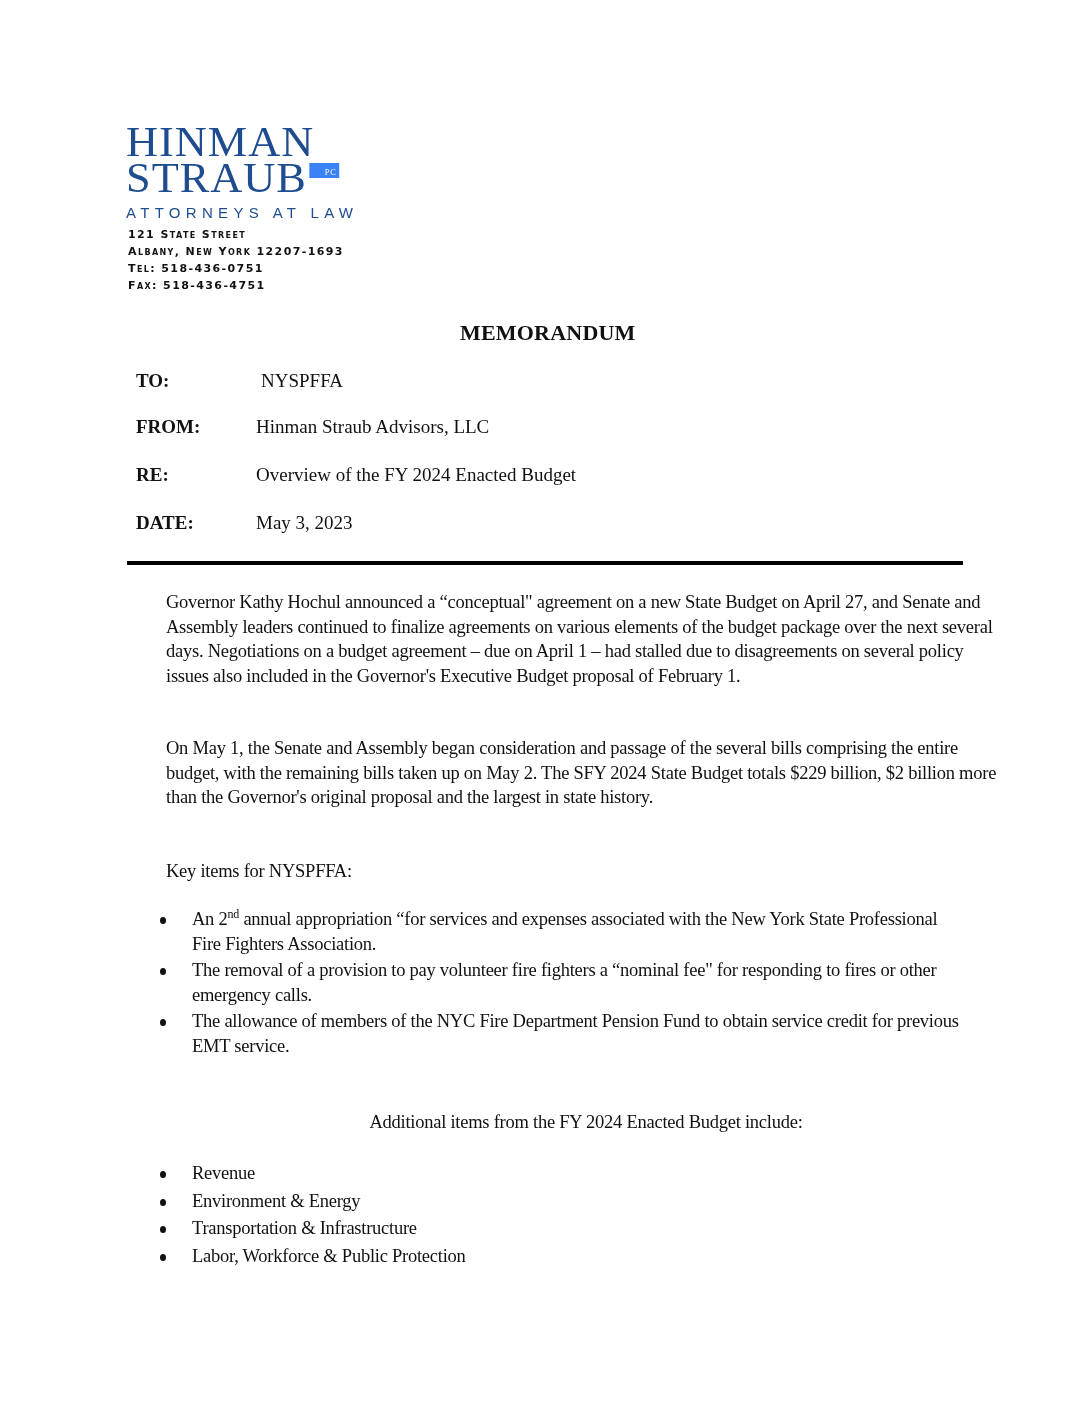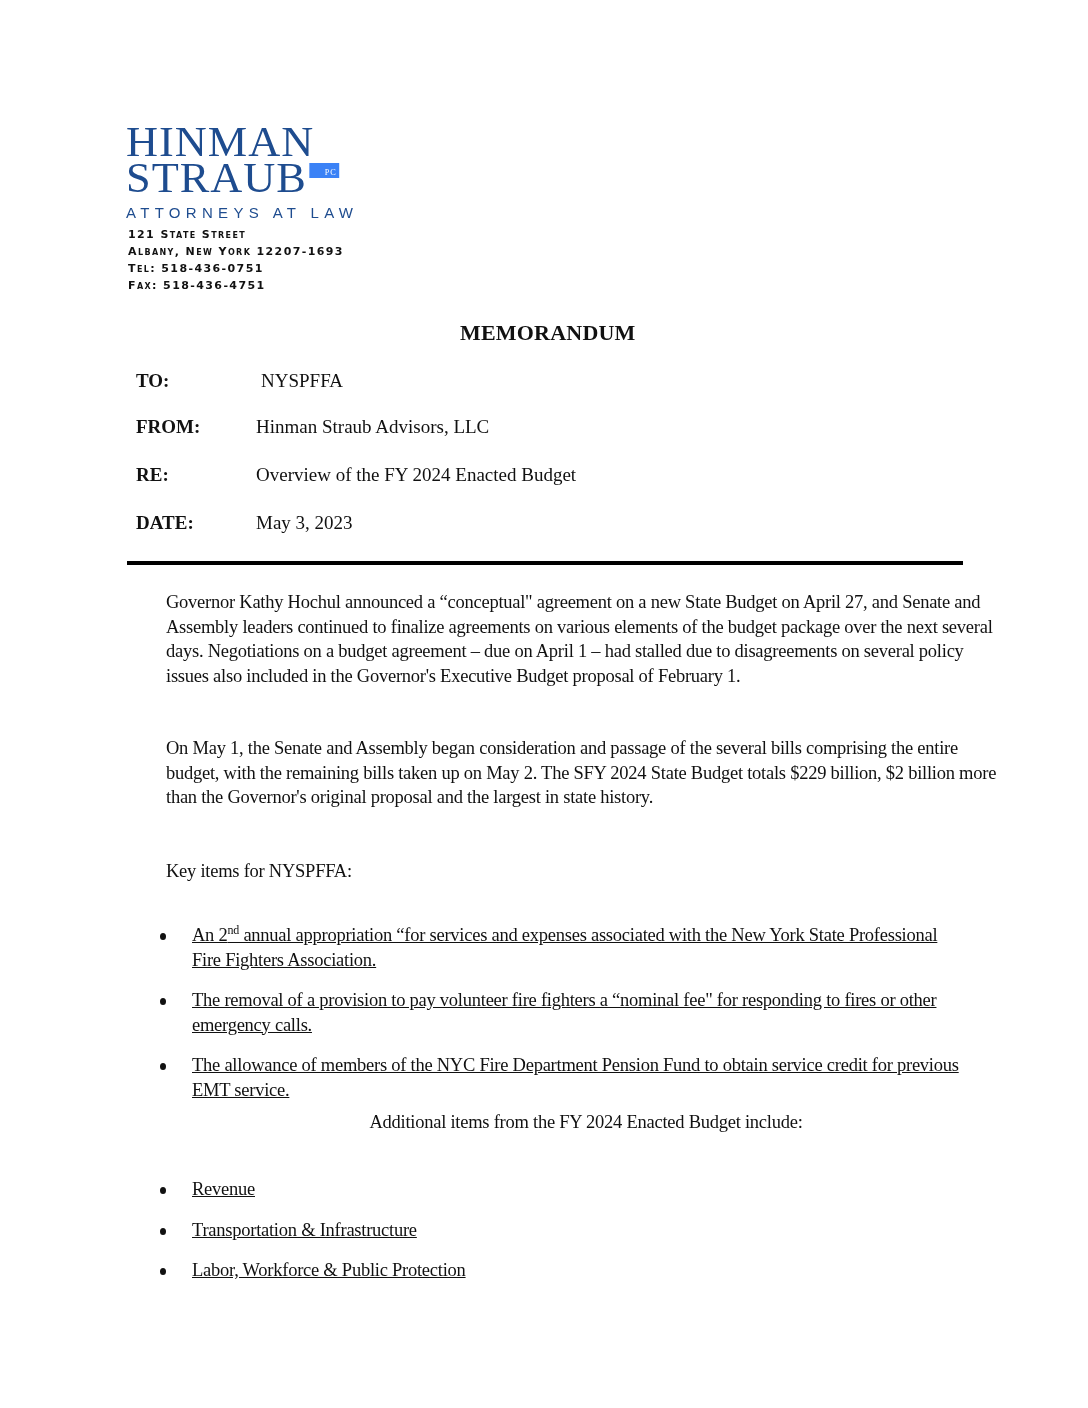--- a/index.html
+++ b/index.html
@@ -11,21 +11,21 @@
     .pc-box span { position: absolute; right: 2px; bottom: 1px; font-size: 8px; line-height: 8px; color: #fff; font-family: "Liberation Serif", serif; }
     .tagline { font-family: "Liberation Sans", sans-serif; font-size: 15px; letter-spacing: 5.3px; color: #1e4c8f; margin-top: 8px; white-space: nowrap; }
     .address { position: absolute; left: 128px; top: 226px; font-family: "DejaVu Sans", sans-serif; font-size: 11px; line-height: 17px; font-weight: bold; letter-spacing: 1.4px; font-variant: small-caps; color: #111; }
     .memo-title { position: absolute; left: 460px; top: 320px; font-size: 22px; font-weight: bold; letter-spacing: 0.2px; }
     .field { position: absolute; left: 128px; font-size: 19px; }
     .field .label { position: absolute; left: 8px; white-space: nowrap; font-weight: bold; }
     .field .value { position: absolute; left: 128px; white-space: nowrap; }
     .rule { position: absolute; left: 127px; top: 561px; width: 836px; height: 4px; background: #000; }
     .para { position: absolute; left: 128px; width: 840px; font-size: 18.5px; line-height: 24.5px; letter-spacing: -0.25px; margin-left: 38px; }
     ul.bullets { position: absolute; left: 128px; width: 840px; margin: 0; padding: 0; list-style: none; font-size: 18.5px; line-height: 24.5px; letter-spacing: -0.25px; }
-    ul.bullets li { position: relative; padding-left: 64px; margin: 16px 0 2px 0; text-decoration: underline; }
+    ul.bullets li { position: relative; padding-left: 64px; margin: 0 0 2px 0; }
     ul.bullets li .dot { position: absolute; left: 32px; top: 10px; width: 6px; height: 7px; border-radius: 50%; background: #111; }
     ul.short li { margin-bottom: 3px; }
     sup { font-size: 12px; line-height: 0; vertical-align: super; }
   </style>
 </head>
 <body>
 
 <div class="logo">
   <div class="logo-line">HINMAN</div>
   <div class="logo-line logo-line2">
@@ -72,15 +72,16 @@
 <ul class="bullets" style="top:907px;">
   <li><span class="dot"></span><span>An 2</span><sup>nd</sup><span> annual appropriation “for services and expenses associated with the New York State Professional Fire Fighters Association.</span></li>
   <li><span class="dot"></span><span>The removal of a provision to pay volunteer fire fighters a “nominal fee" for responding to fires or other emergency calls.</span></li>
   <li><span class="dot"></span><span>The allowance of members of the NYC Fire Department Pension Fund to obtain service credit for previous EMT service.</span></li>
 </ul>
 
 <div class="para" style="top:1110px;text-align:center;">Additional items from the FY 2024 Enacted Budget include:</div>
 
 <ul class="bullets short" style="top:1161px;">
   <li><span class="dot"></span><span>Revenue</span></li>
+  <li><span class="dot"></span><span>Environment &amp; Energy</span></li>
   <li><span class="dot"></span><span>Transportation &amp; Infrastructure</span></li>
   <li><span class="dot"></span><span>Labor, Workforce &amp; Public Protection</span></li>
 </ul>
 
 </body></html>

